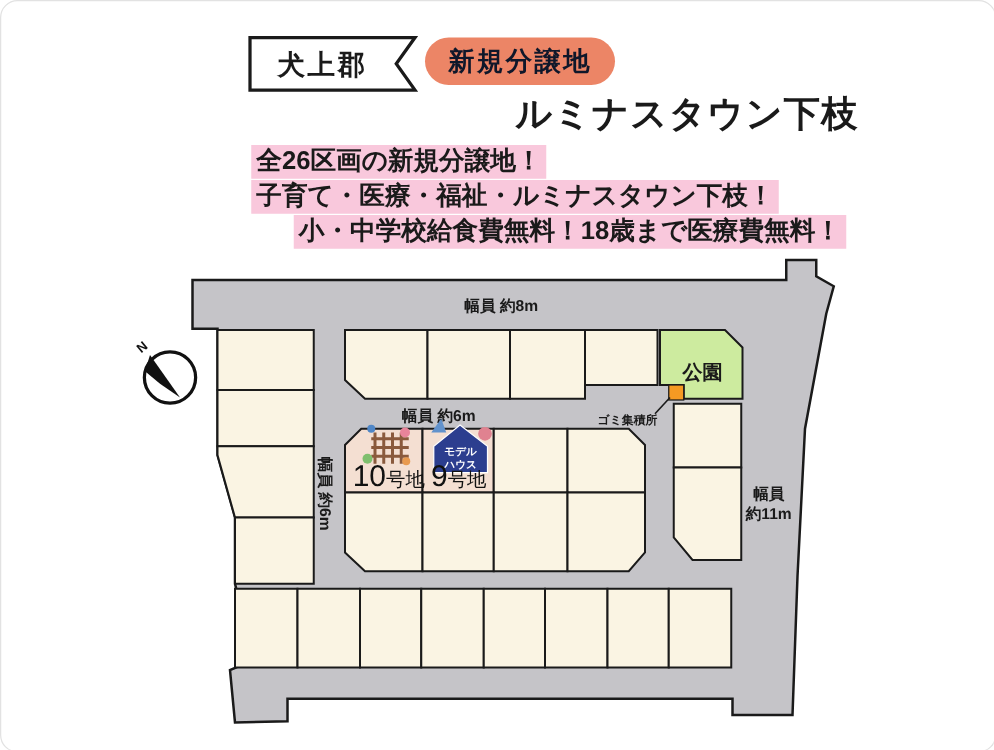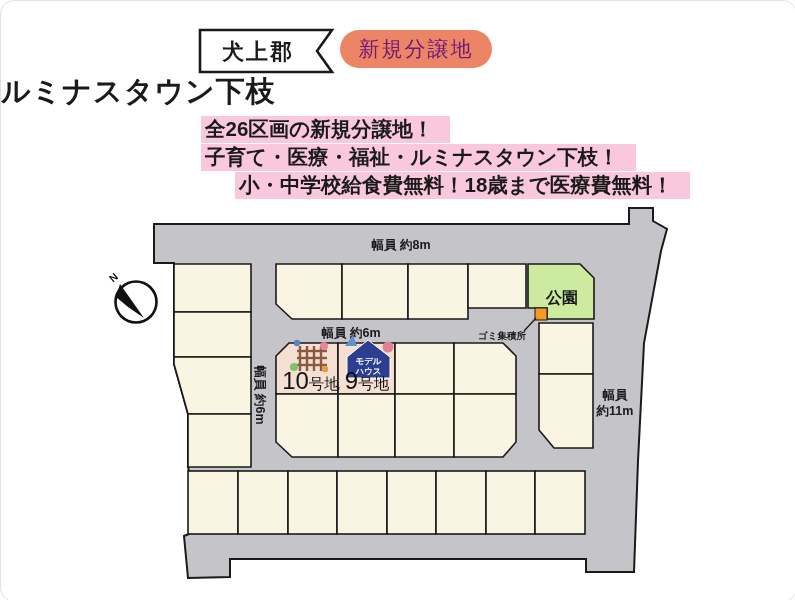--- a/index.html
+++ b/index.html
@@ -4,31 +4,31 @@
 <style>
   html,body{margin:0;padding:0;background:#fff;}
   .canvas{
     position:relative;width:795px;height:600px;background:#ffffff;
     border:1px solid #e2e2e2;border-radius:14px;overflow:hidden;
     font-family:"Liberation Sans","DejaVu Sans",sans-serif;color:#1a1a1a;
   }
   .hdr-ribbon{position:absolute;left:197px;top:27px;}
   .hdr-badge{
     position:absolute;left:339px;top:29px;width:152px;height:38px;border-radius:19px;
-    color:#701a75;font-size:21px;font-weight:normal;letter-spacing:2px;
+    color:#0f172a;font-size:21px;font-weight:bold;letter-spacing:2px;
     display:flex;align-items:center;justify-content:center;
   }
   .hdr-title{
-    position:absolute;left:0;top:71px;width:686px;text-align:left;
+    position:absolute;left:0;top:71px;width:686px;text-align:right;
     font-size:29px;font-weight:bold;letter-spacing:1px;
   }
   .hl-wrap{position:absolute;left:200px;top:115px;}
   .hl-line{
     display:block;width:fit-content;font-size:20.5px;font-weight:bold;
-    line-height:24px;padding:1px 17px 2px 4px;margin-bottom:1px;
+    line-height:24px;padding:1px 4px 2px 4px;margin-bottom:1px;
   }
   .map-svg{position:absolute;left:0;top:0;}
   .road{stroke:#1a1a1a;stroke-width:2;}
   .lot{stroke:#1a1a1a;stroke-width:1.6;}
   .maplabel{font-size:12.5px;font-weight:bold;fill:#1a1a1a;}
   .smalllabel{font-size:9.5px;font-weight:bold;fill:#1a1a1a;}
   .parklabel{font-size:16px;font-weight:bold;fill:#1a1a1a;}
   .lotnum{font-size:24px;fill:#111;}
   .lotsuf{font-size:15.5px;fill:#111;}
   .mh-text{font-size:8.5px;font-weight:bold;fill:#ffffff;}

